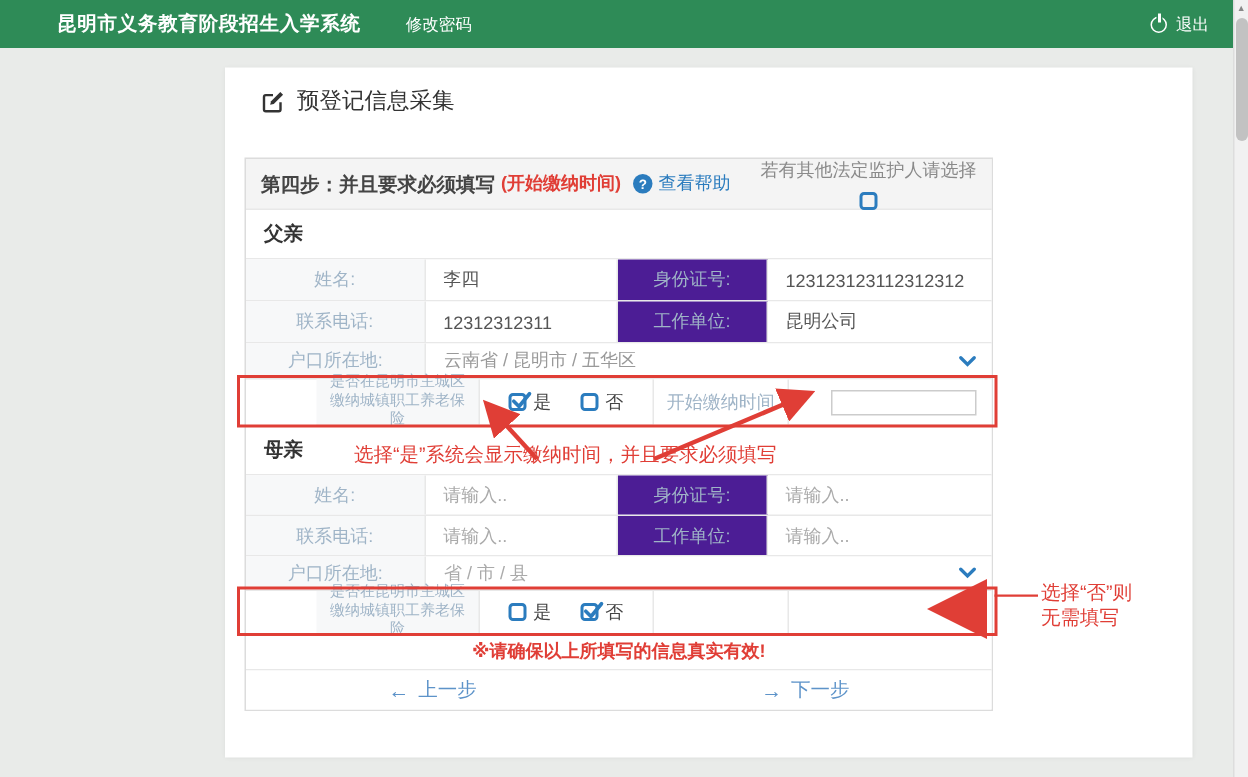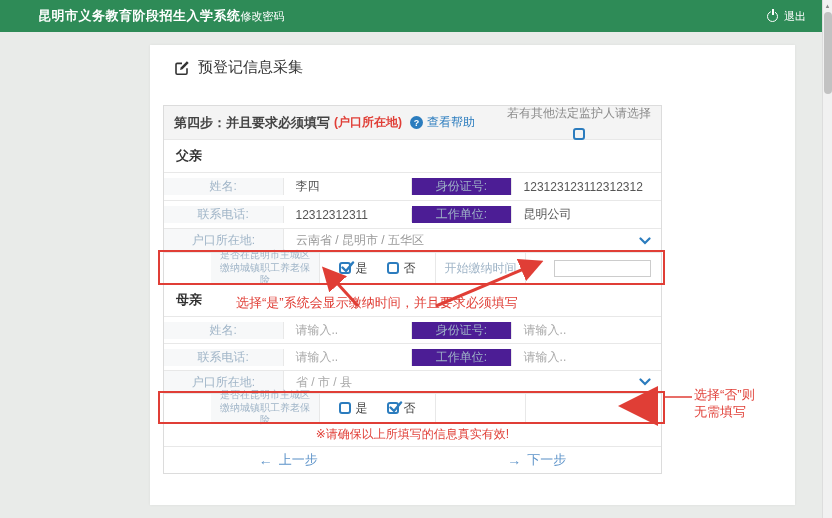--- a/index.html
+++ b/index.html
@@ -2,21 +2,21 @@
 <html><head>
 <meta charset="utf-8">
 <style>
   * { margin:0; padding:0; box-sizing:border-box; }
   body { font-family:"Liberation Sans","DejaVu Sans",sans-serif; }
   .page { position:relative; width:832px; height:518px; background:#e9ebe9; overflow:hidden; font-family:"Liberation Sans","DejaVu Sans",sans-serif; }
 
   
   .topbar { position:absolute; left:0; top:0; width:822px; height:32px; background:#2e8b57; display:flex; align-items:center; color:#fff; }
   .topbar-title { margin-left:38px; font-size:13px; font-weight:bold; letter-spacing:.5px; }
-  .topbar-link { font-size:11px; cursor:pointer; }
+  .topbar-link { margin-left:30px; font-size:11px; cursor:pointer; }
   .topbar-right { margin-left:auto; margin-right:16px; display:flex; align-items:center; gap:6px; cursor:pointer; }
   .power-icon { position:relative; width:11px; height:11px; border:1.5px solid #fff; border-radius:50%; display:inline-block; }
   .power-icon i { position:absolute; left:50%; top:-3px; transform:translateX(-50%); width:2px; height:6px; background:#fff; box-shadow:0 0 0 1px #2e8b57; }
   .logout-label { font-size:11px; }
 
   
   .scrollbar { position:absolute; right:0; top:0; width:10px; height:518px; background:#f1f1f1; border-left:1px solid #ddd; }
   .scroll-up { height:12px; font-size:6px; color:#888; text-align:center; line-height:12px; cursor:pointer; }
   .scroll-thumb { position:absolute; left:1px; top:12px; width:8px; height:82px; background:#c2c2c2; border-radius:4px; cursor:pointer; }
 
@@ -29,21 +29,21 @@
   .row { display:flex; border-bottom:1px solid #e8e8e8; background:#fff; }
   .row:last-child { border-bottom:none; }
   .step-row { height:34px; background:#f4f4f4; align-items:center; justify-content:space-between; padding:0 10px; }
   .step-left { display:flex; align-items:center; gap:4px; }
   .step-title { font-size:13px; font-weight:bold; color:#444; }
   .step-subtitle { font-size:12px; font-weight:bold; color:#e03e36; }
   .help-icon { width:13px; height:13px; border-radius:50%; background:#2b7cbe; color:#fff; font-size:9px; font-weight:bold; display:inline-flex; align-items:center; justify-content:center; margin-left:4px; cursor:pointer; }
   .help-link { color:#2b7cbe; font-size:12px; cursor:pointer; }
   .step-right { display:flex; align-items:center; gap:6px; color:#8a8a8a; font-size:12px;flex-direction:column; }
   .section-row { height:33px; align-items:center; padding-left:12px; font-size:13px; font-weight:bold; color:#333; }
-  .field-row { height:28px;align-items:center; }
+  .field-row { height:28px; }
   .field-row.m { height:27px; }
   .cell { display:flex; align-items:center; }
   .cell.lab { width:120px; background:#f7f8f9; color:#9fb4c7; justify-content:center; border-right:1px solid #e8e8e8; text-align:center; }
   .cell.lab2 { width:100px; background:#4c1d95; color:#9fb4c7; justify-content:center; border-right:1px solid #e8e8e8; }
   .cell.val { width:129px; padding-left:12px; border-right:1px solid #e8e8e8; }
   .cell.val2 { width:150px; padding-left:12px; }
   .placeholder { color:#aaa; }
   .res-row { height:24px; }
   .res-row.m { height:23px; }
   .res-val { flex:1; padding-left:12px; color:#999; display:flex; align-items:center; justify-content:space-between; }
@@ -53,21 +53,21 @@
   .ins-lab { width:120px; background:#f7f8f9; color:#9fb4c7; font-size:10px; line-height:1.25; display:flex; align-items:center; justify-content:center; text-align:center; border-right:1px solid #e8e8e8; padding:0 4px; }
   .cb-cell { width:129px; display:flex; align-items:center; justify-content:center; gap:20px; border-right:1px solid #e8e8e8; }
   .cb-opt { display:flex; align-items:center; gap:4px; cursor:pointer; color:#444; }
   .cb { position:relative; width:12px; height:12px; border:2px solid #2b7cbe; border-radius:3px; display:inline-block; }
   .cb svg { position:absolute; left:-1px; top:-3px; }
   .pay-cell { width:100px; background:#fff; color:#9fb4c7; display:flex; align-items:center; justify-content:center; border-right:1px solid #e8e8e8; }
   .inp-cell { width:150px; display:flex; align-items:center; }
   .pay-input { margin-left:28px; width:97px; height:17px; border:1px solid #ccc; background:#fff; font-size:11px; padding:0 4px; }
   .empty3 { width:100px; border-right:1px solid #e8e8e8; }
   .empty4 { width:150px; }
-  .notice-row { height:24px; align-items:center; justify-content:center; color:#e03e36; font-weight:normal; font-size:12px; }
+  .notice-row { height:24px; align-items:center; justify-content:center; color:#e03e36; font-weight:bold; font-size:12px; }
   .nav-row { height:26px; }
   .nav-half { flex:1; display:flex; align-items:center; justify-content:center; }
   .nav-btn { display:flex; align-items:center; gap:6px; color:#5d93c9; font-size:13px; cursor:pointer; }
   .nav-arrow { font-weight:bold; font-size:14px; }
 
   
   .overlay { position:absolute; left:0; top:0; width:832px; height:518px; pointer-events:none; }
   .note1 { position:absolute; left:236px; top:294px; width:410px; color:#e03e36; font-size:13px; }
   .note2 { position:absolute; left:694px; top:386px; color:#e03e36; font-size:13px; line-height:17px; }
 </style>
@@ -101,21 +101,21 @@
         </svg>
       </span>
       <span>预登记信息采集</span>
     </div>
 
     <div class="ftable">
 
       <div class="row step-row">
         <span class="step-left">
           <span class="step-title">第四步：并且要求必须填写</span>
-          <span class="step-subtitle">(户口所在地)</span>
+          <span class="step-subtitle">(开始缴纳时间)</span>
           <span class="help-icon">?</span>
           <span class="help-link">查看帮助</span>
         </span>
         <span class="step-right">
           <span>若有其他法定监护人请选择</span>
           <span class="cb"></span>
         </span>
       </div>
 
       <div class="row section-row">

